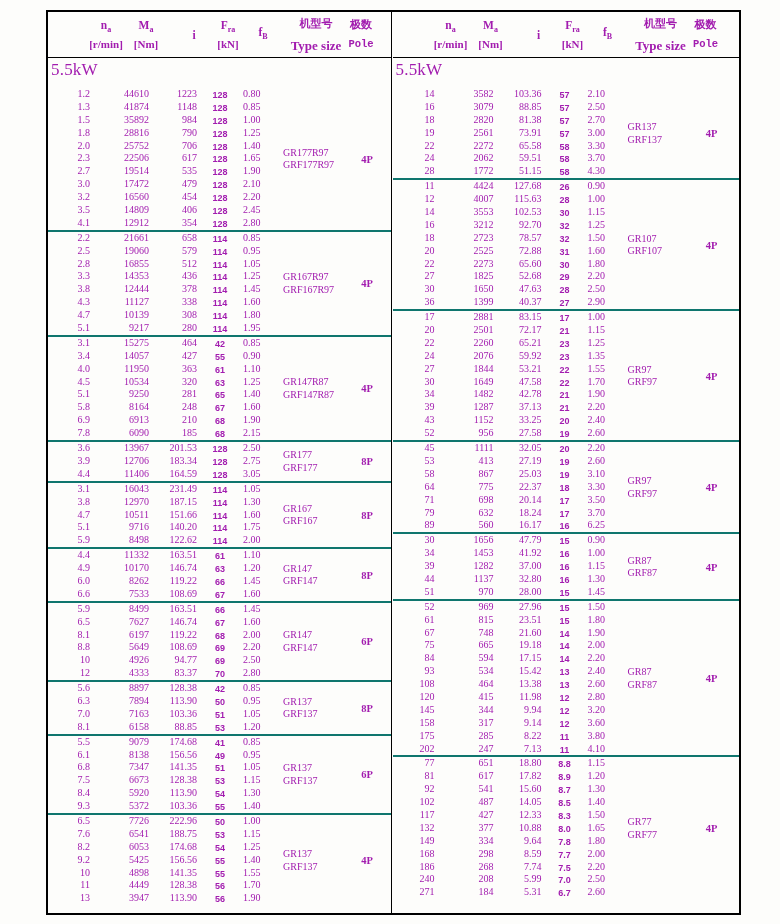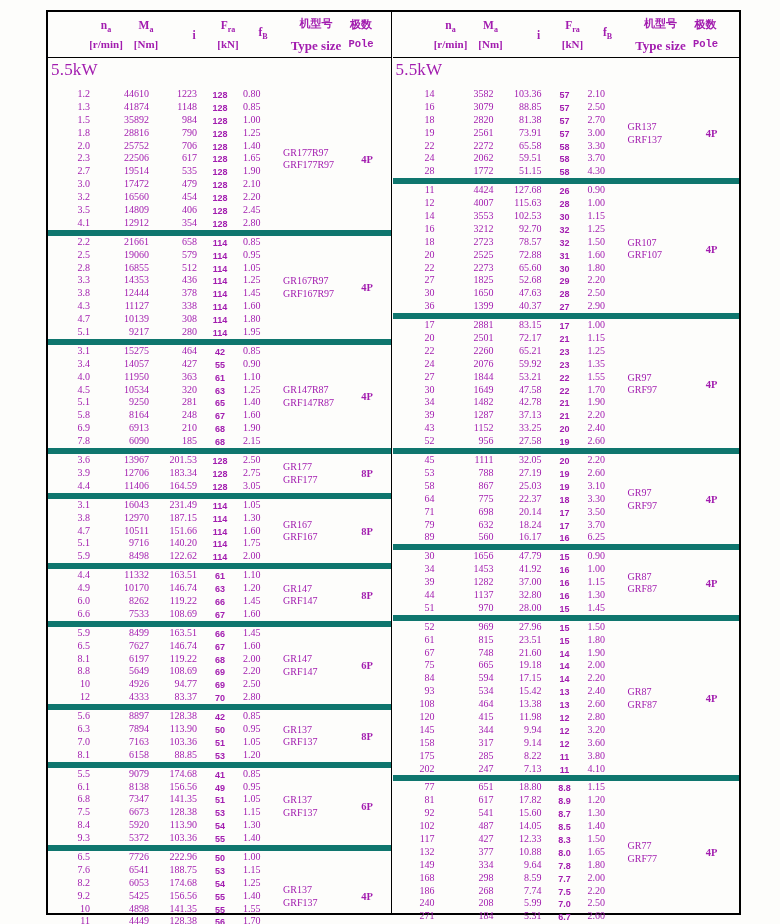--- a/index.html
+++ b/index.html
@@ -16,21 +16,21 @@
   .hsym{font-weight:bold;font-size:11.5px;}
   .hsym sub{font-size:8px;font-weight:bold;}
   .hunit{font-size:11px;font-weight:bold;margin-top:1px;}
   .hcn{font-size:11px;font-weight:bold;font-family:"DejaVu Sans", sans-serif;}
   .hen{font-size:13px;font-weight:bold;margin-top:10px;}
   .hpole{font-size:10.5px;font-weight:bold;font-family:"Liberation Mono", monospace;margin-top:7px;}
   .power{position:absolute;left:0;top:45px;width:100%;height:31px;}
   .power span{position:absolute;left:3px;top:3px;font-size:17px;font-weight:normal;letter-spacing:0.2px;}
   .groups{position:absolute;left:0;top:76px;width:100%;}
   .group{position:relative;}
-  .group + .group{border-top:6px solid #0f766e;}
+  .group + .group{border-top:2px solid #0f766e;}
   .row{position:relative;height:12.9px;line-height:12.9px;font-size:10px;}
   .cell{position:absolute;top:0;height:12.9px;white-space:nowrap;}
   .c-na {left:0;   width:42px;text-align:right;}
   .c-ma {left:44px; width:57px;text-align:right;}
   .c-i  {left:102px;width:47px;text-align:right;}
   .c-fra{left:152px;width:40px;text-align:center;font-family:"Liberation Sans", sans-serif;
          font-weight:bold;font-size:9px;top:1px;}
   .c-fb {left:195px;width:45px;text-align:left;}
   .glabel{position:absolute;left:235px;top:50%;transform:translateY(-50%);
           font-weight:normal;font-size:10px;line-height:12.5px;white-space:nowrap;}
@@ -788,21 +788,21 @@
           <div class="group">
             <div class="row">
               <span class="cell c-na">45</span>
               <span class="cell c-ma">1111</span>
               <span class="cell c-i">32.05</span>
               <span class="cell c-fra">20</span>
               <span class="cell c-fb">2.20</span>
             </div>
             <div class="row">
               <span class="cell c-na">53</span>
-              <span class="cell c-ma">788</span>
+              <span class="cell c-ma">413</span>
               <span class="cell c-i">27.19</span>
               <span class="cell c-fra">19</span>
               <span class="cell c-fb">2.60</span>
             </div>
             <div class="row">
               <span class="cell c-na">58</span>
               <span class="cell c-ma">867</span>
               <span class="cell c-i">25.03</span>
               <span class="cell c-fra">19</span>
               <span class="cell c-fb">3.10</span>

